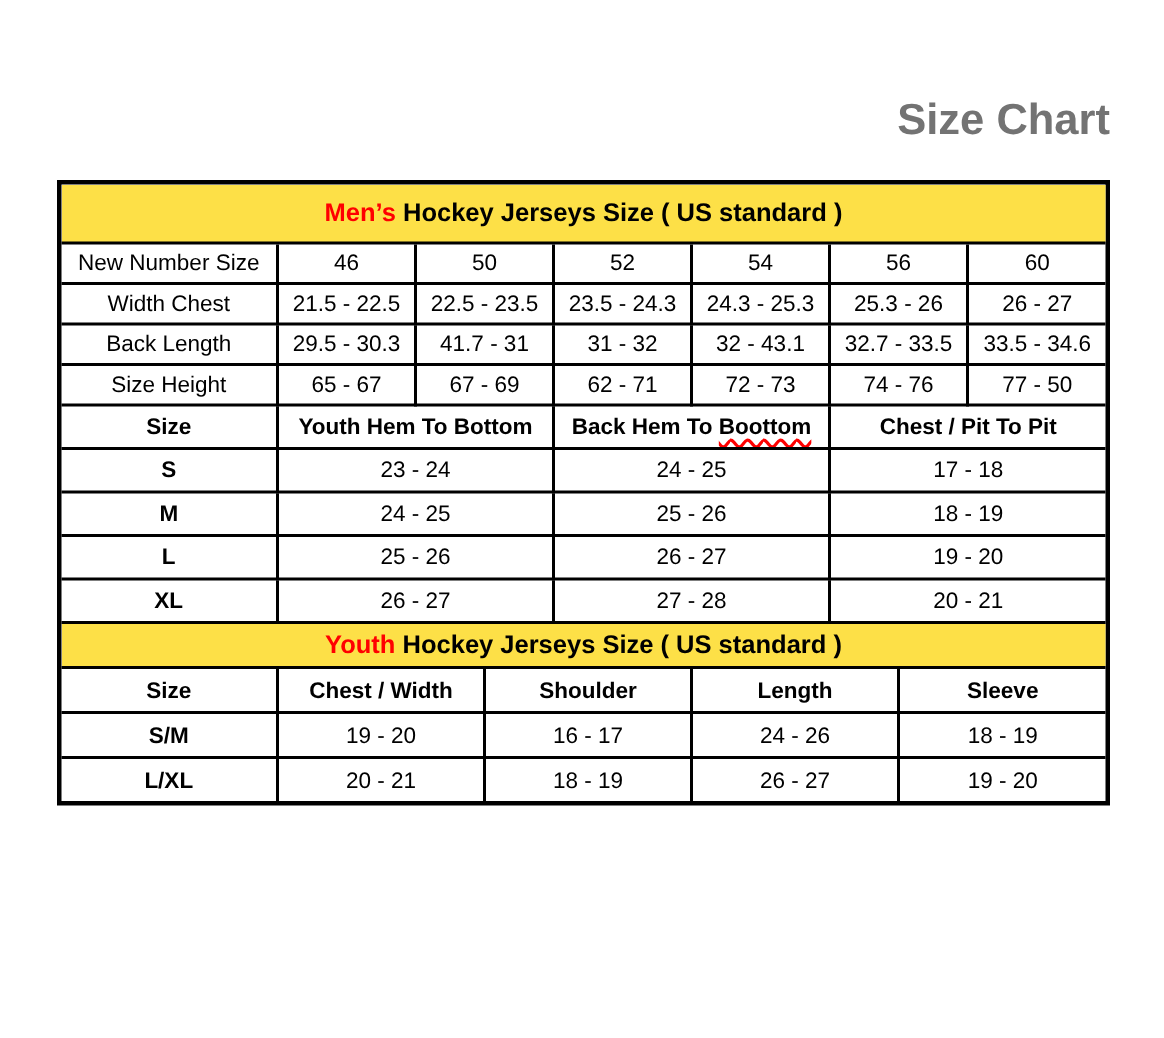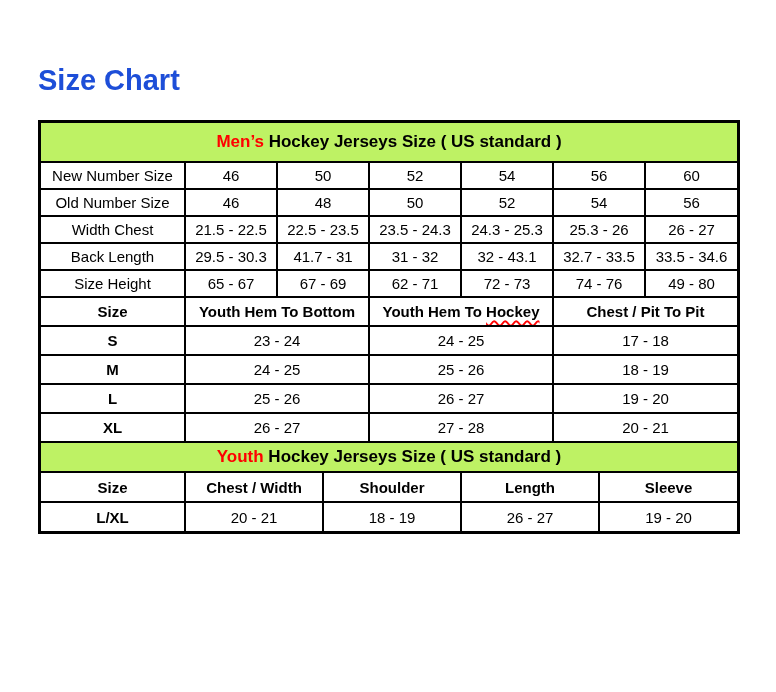--- a/index.html
+++ b/index.html
@@ -4,37 +4,37 @@
 <style>
   html, body { margin: 0; padding: 0; }
   body {
     width: 776px; height: 692px; background: #ffffff;
     font-family: "Liberation Sans", sans-serif; color: #000000;
     -webkit-font-smoothing: antialiased;
   }
   .page-title {
     margin: 62px 0 0 0; width: 702px; padding-left: 38px;
     box-sizing: content-box;
-    text-align: left; font-size: 29px; line-height: 36px;
-    font-weight: bold; color: #1d4ed8; letter-spacing: 0px;
+    text-align: right; font-size: 29px; line-height: 36px;
+    font-weight: bold; color: #737373; letter-spacing: 0px;
   }
   .chart-wrap { width: 702px; margin: 22px 0 0 38px; }
   .table-frame { border: 3px solid #000000; background: #ffffff; }
   table {
     border-collapse: collapse; width: 100%; table-layout: fixed;
     font-size: 15px;
   }
   td {
     border-right: 2px solid #000000; border-bottom: 2px solid #000000;
     text-align: center; vertical-align: middle; padding: 0 2px;
     overflow: hidden; white-space: nowrap;
   }
   td:last-child { border-right: none; }
   tr.band-row td {
-    background: #bef264; font-weight: bold; font-size: 17px;
+    background: #fde047; font-weight: bold; font-size: 17px;
     border-right: none;
   }
   .band-highlight { color: #FF0000; }
   tr.header-row td { font-weight: bold; }
   td.row-label-bold { font-weight: bold; }
   .men-band td { height: 38px; }
   .men-table td { height: 25px; }
   .women-band td { height: 35px; }
   .women-table td { height: 27px; }
   .youth-band td { height: 28px; }
@@ -81,29 +81,20 @@
       <tr>
         <td>New Number Size</td>
         <td>46</td>
         <td>50</td>
         <td>52</td>
         <td>54</td>
         <td>56</td>
         <td>60</td>
       </tr>
       <tr>
-        <td>Old Number Size</td>
-        <td>46</td>
-        <td>48</td>
-        <td>50</td>
-        <td>52</td>
-        <td>54</td>
-        <td>56</td>
-      </tr>
-      <tr>
         <td>Width Chest</td>
         <td>21.5 - 22.5</td>
         <td>22.5 - 23.5</td>
         <td>23.5 - 24.3</td>
         <td>24.3 - 25.3</td>
         <td>25.3 - 26</td>
         <td>26 - 27</td>
       </tr>
       <tr>
         <td>Back Length</td>
@@ -114,38 +105,38 @@
         <td>32.7 - 33.5</td>
         <td>33.5 - 34.6</td>
       </tr>
       <tr>
         <td>Size Height</td>
         <td>65 - 67</td>
         <td>67 - 69</td>
         <td>62 - 71</td>
         <td>72 - 73</td>
         <td>74 - 76</td>
-        <td>49 - 80</td>
+        <td>77 - 50</td>
       </tr>
     </tbody>
       </table>
 
 
     <table class="women-table">
       <colgroup>
           <col class="label-col">
           <col>
           <col>
           <col>
         </colgroup>
       <tbody>
           <tr class="header-row">
         <td>Size</td>
         <td>Youth Hem To Bottom</td>
-        <td><span>Youth Hem To </span><span class="wavy">Hockey</span></td>
+        <td><span>Back Hem To </span><span class="wavy">Boottom</span></td>
         <td>Chest / Pit To Pit</td>
       </tr>
       <tr>
         <td class="row-label-bold">S</td>
         <td>23 - 24</td>
         <td>24 - 25</td>
         <td>17 - 18</td>
       </tr>
       <tr>
         <td class="row-label-bold">M</td>
@@ -188,20 +179,27 @@
         </colgroup>
       <tbody>
           <tr class="header-row">
         <td>Size</td>
         <td>Chest / Width</td>
         <td>Shoulder</td>
         <td>Length</td>
         <td>Sleeve</td>
       </tr>
       <tr>
+        <td class="row-label-bold">S/M</td>
+        <td>19 - 20</td>
+        <td>16 - 17</td>
+        <td>24 - 26</td>
+        <td>18 - 19</td>
+      </tr>
+      <tr>
         <td class="row-label-bold">L/XL</td>
         <td>20 - 21</td>
         <td>18 - 19</td>
         <td>26 - 27</td>
         <td>19 - 20</td>
       </tr>
     </tbody>
       </table>
 
   </div>

